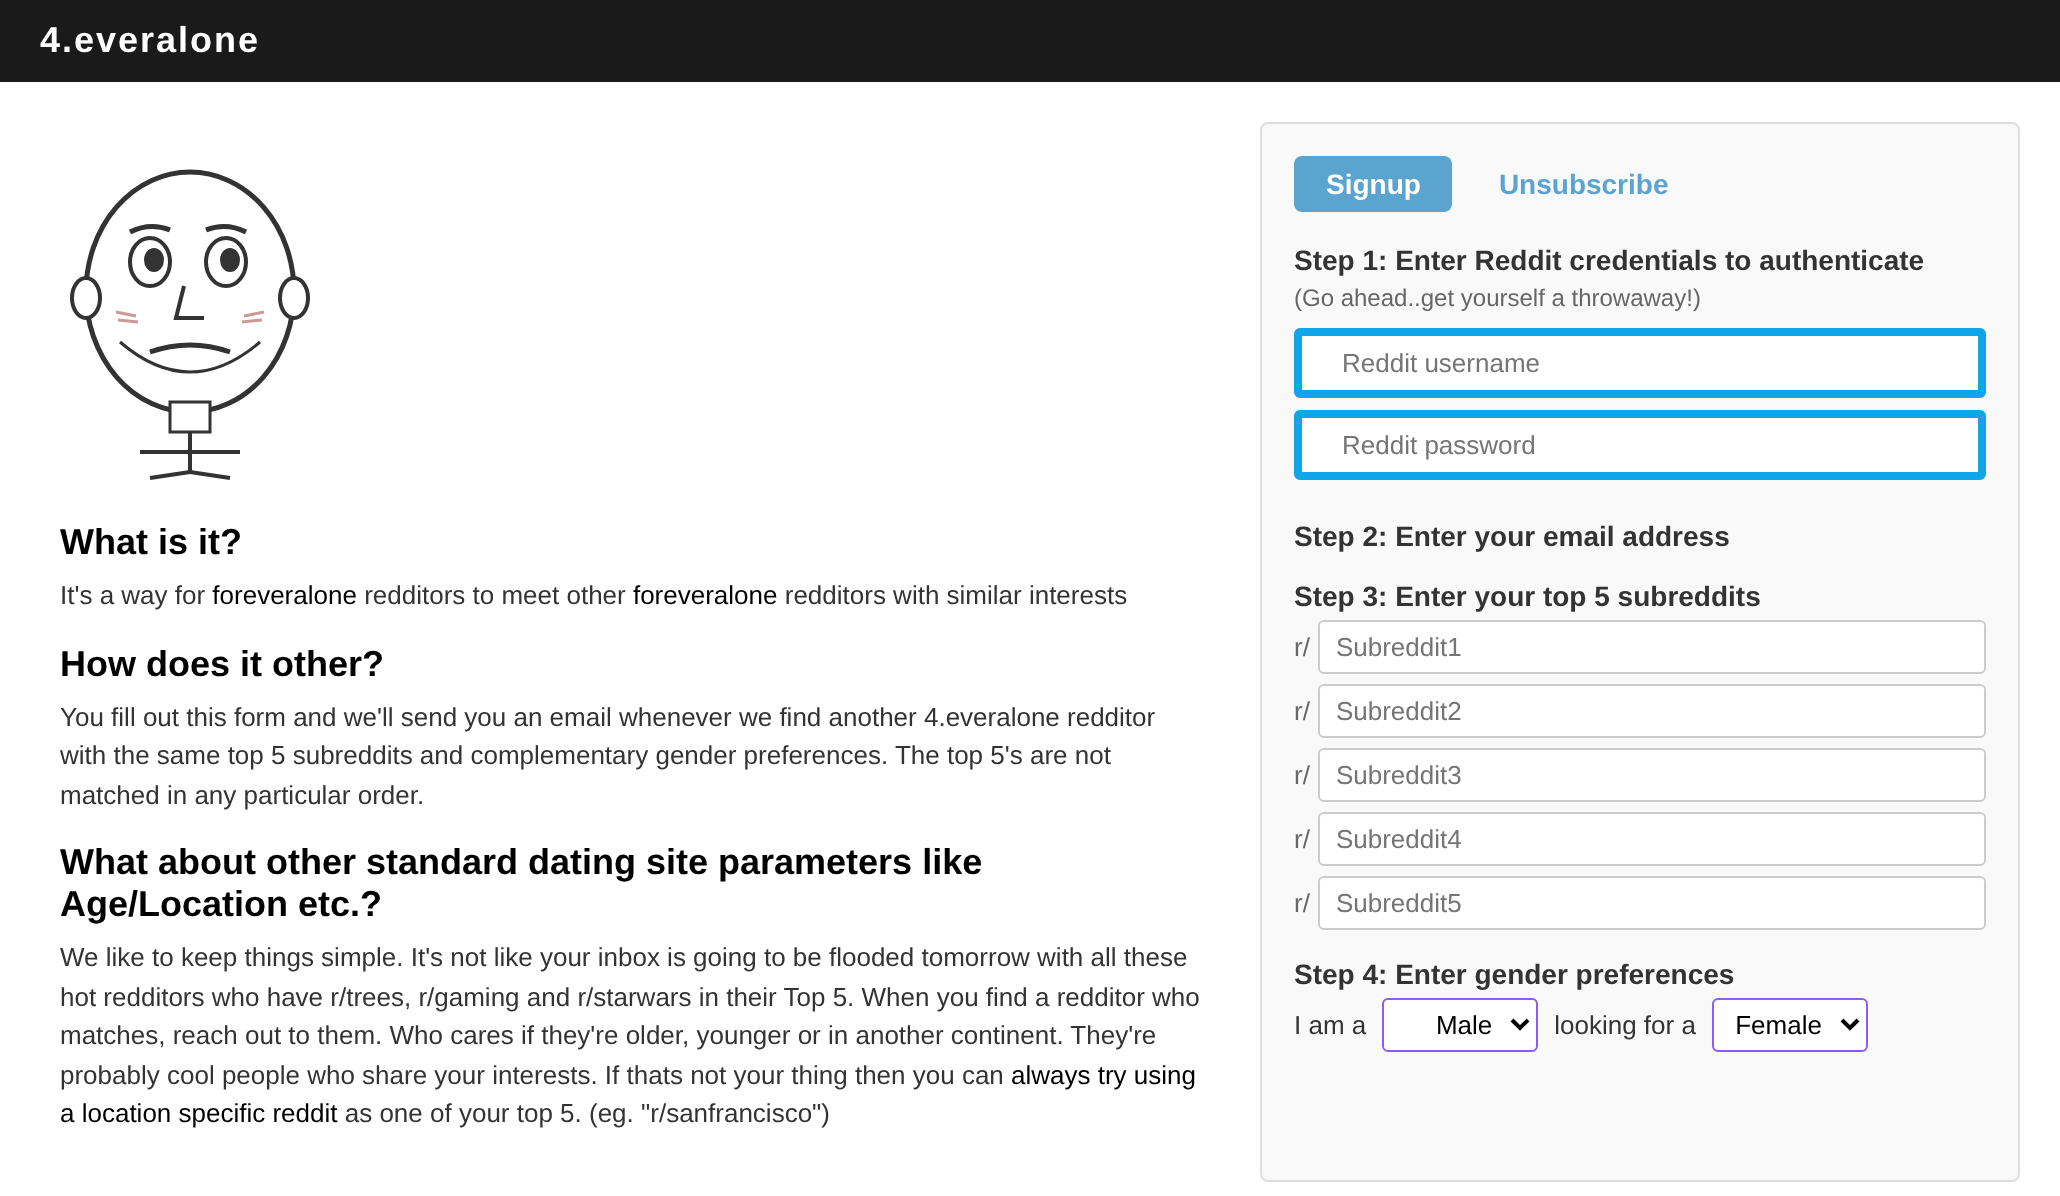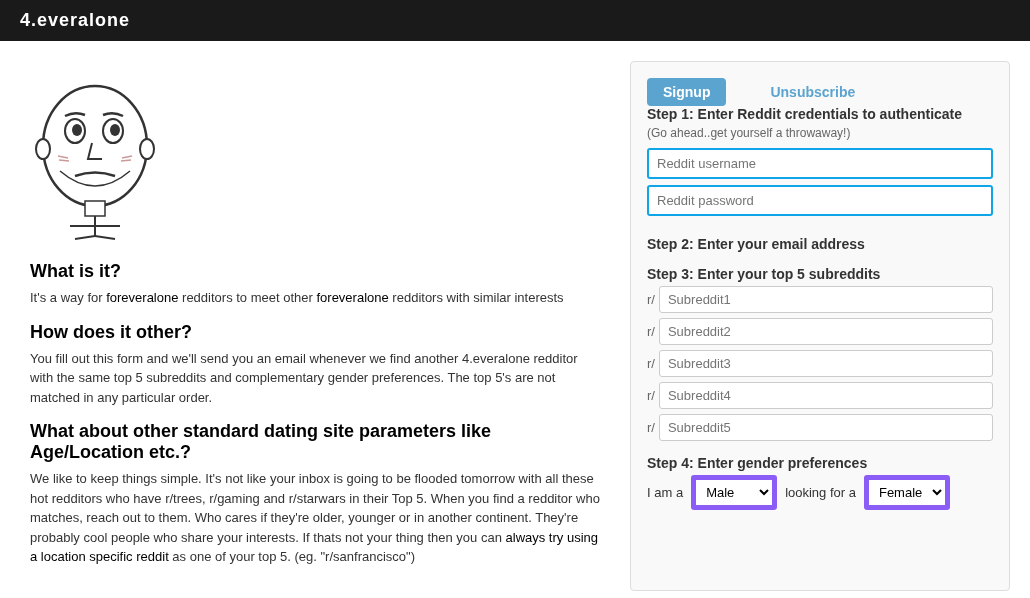--- a/index.html
+++ b/index.html
@@ -59,21 +59,22 @@
     #right-col {
       width: 380px;
       background: #f9f9f9;
       border: 1px solid #ddd;
       border-radius: 4px;
       padding: 16px;
     }
 
     .tab-bar {
       display: flex;
-      gap: 28px;
+      gap: 7px;
+      margin-bottom: 16px;
     }
 
     .tab-btn {
       padding: 6px 16px;
       border: none;
       border-radius: 4px;
       cursor: pointer;
       font-size: 14px;
       font-weight: bold;
     }
@@ -97,22 +98,22 @@
     }
 
     .step-subtext {
       font-size: 12px;
       color: #666;
       margin-bottom: 8px;
     }
 
     .form-input {
       width: 100%;
-      padding: 6px 8px;
-      border: 2px solid #0ea5e9;
+      padding: 6px 20px;
+      border: 4px solid #0ea5e9;
       border-radius: 3px;
       font-size: 13px;
       color: #999;
       margin-bottom: 6px;
       background: #fff;
     }
 
     .form-section {
       margin-bottom: 14px;
     }
@@ -142,24 +143,25 @@
 
     .gender-row {
       display: flex;
       align-items: center;
       gap: 8px;
       font-size: 13px;
     }
 
     .gender-select {
       padding: 4px 6px;
-      border: 5px solid #8b5cf6;
+      border: 1px solid #8b5cf6;
       border-radius: 3px;
       font-size: 13px;
       background: #fff;
+      text-align: right;
     }
 
     
     .fa-svg {
       width: 130px;
       height: 170px;
     }
   </style>
 </head>
 <body>

